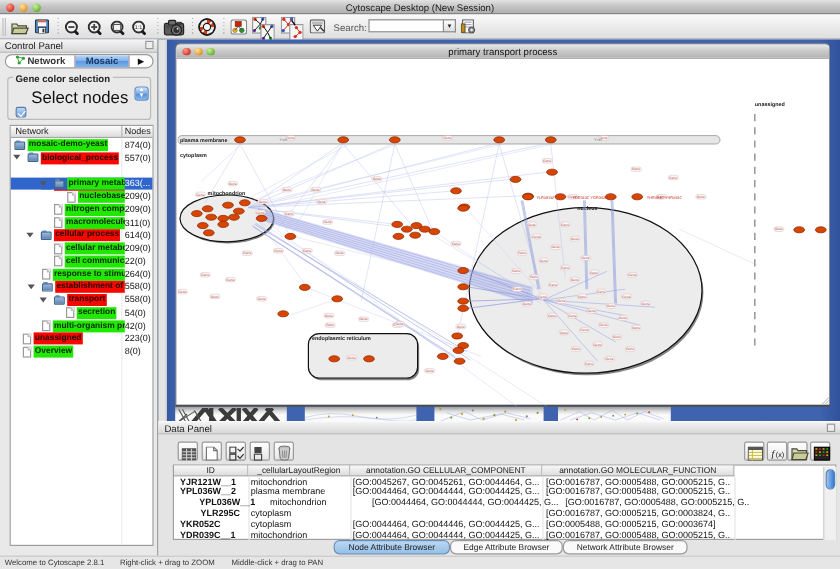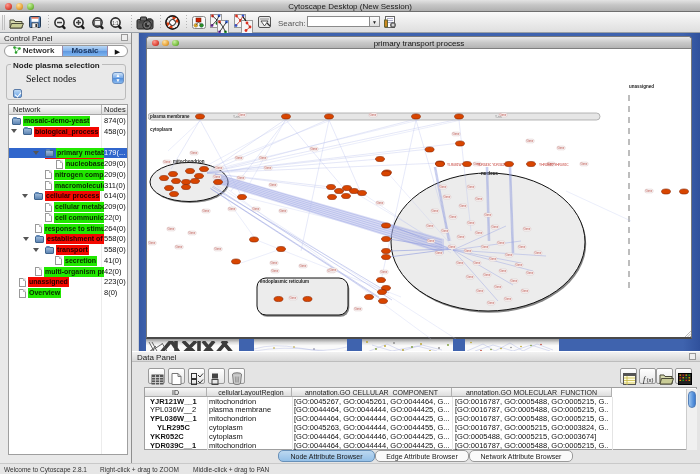--- a/index.html
+++ b/index.html
@@ -28,21 +28,21 @@
 #grpbox{left:6px;top:31px;width:120px;height:36px;border:1px solid #bbb;border-radius:3px;}
 #grpbox-lbl{left:11px;top:28px;font-size:8px;font-weight:bold;color:#222;background:#e9e9e9;padding:0 2px;}
 #combo{left:12px;top:39px;width:112px;height:12px;border:1px solid #8f8f8f;border-radius:6px;
  background:linear-gradient(#fff,#e2e2e2);font-size:8px;color:#111;line-height:11px;padding-left:8px;}
 #combo-btn{left:112px;top:39px;width:12px;height:12px;border-radius:3px;border:1px solid #6a8fc0;
  background:linear-gradient(#cfe3f8,#74a8e8 50%,#4f8bd8 50%,#86b8f0);font-size:5px;color:#fff;text-align:center;line-height:5px;}
 #chk{left:13px;top:56px;width:9px;height:9px;border:1px solid #5a7ba8;border-radius:2px;
  background:linear-gradient(#bcd8f5,#6aa3e4);}
 #chk:after{content:"";position:absolute;left:2px;top:1px;width:3px;height:5px;border:solid #fff;
  border-width:0 1.5px 1.5px 0;transform:rotate(40deg);}
-#chk-lbl{left:26px;top:40px;font-size:10px;color:#111;font-family:Liberation Serif, serif;}
+#chk-lbl{left:26px;top:40px;font-size:14px;color:#111;}
 #treebox{left:8px;top:71px;width:120px;height:351px;background:#fff;border:1px solid #9f9f9f;}
 #tree-hdr{left:0;top:0;width:118px;height:10px;background:linear-gradient(#fdfdfd,#dcdcdc);
  border-bottom:1px solid #a5a5a5;font-size:7.5px;color:#222;}
 .trow{left:0;width:118px;height:10.3px;font-size:7px;font-weight:bold;white-space:nowrap;}
 .trow .hl{padding:0 1px;display:inline-block;line-height:10.3px;height:10.3px;overflow:hidden;white-space:pre;}
 .g{background:#21e800;color:#0a2a00;}
 .r{background:#f40800;color:#2a0000;}
 .cnt{position:absolute;left:95px;top:0;font-size:7.5px;font-weight:normal;color:#111;line-height:10.3px;}
 .tri{position:absolute;top:2.5px;width:0;height:0;border-left:3px solid transparent;border-right:3px solid transparent;border-top:4px solid #555;}
 .fold{position:absolute;top:1.5px;width:9px;height:7px;background:linear-gradient(#9db9d8,#5d85b4);border:1px solid #40658e;border-radius:1px;}
@@ -198,53 +198,53 @@
    <div id="tab-net"><svg width="8" height="8" viewBox="0 0 8 8" style="vertical-align:-1px">
           <circle cx="1.5" cy="1.5" r="1.3" fill="#2aa02a"></circle>
           <circle cx="6.5" cy="2.5" r="1.3" fill="#2aa02a"></circle>
           <circle cx="3" cy="6.5" r="1.3" fill="#2aa02a"></circle>
           <path d="M1.5 1.5 L6.5 2.5 L3 6.5 Z" fill="none" stroke="#2aa02a" stroke-width="0.7"></path>
         </svg> Network</div>
    <div id="tab-mos">Mosaic</div>
    <div id="tab-arr">▶</div>
  </div>
  <div class="abs" id="grpbox"></div>
- <div class="abs" id="grpbox-lbl">Node plasma selection</div>
+ <div class="abs" id="grpbox-lbl">Gene color selection</div>
  <div class="abs" id="combo-btn">▲<br>▼</div>
  <div class="abs" id="chk"></div>
  <div class="abs" id="chk-lbl">Select nodes</div>
  <div class="abs" id="treebox">
    <div class="abs" style="left:92px;top:10px;width:1px;height:339px;background:#ececec"></div>
    <div class="abs" id="tree-hdr">
         <span class="abs" style="left:4px">Network</span>
         <span class="abs" style="left:95px">Nodes</span>
         <span class="abs" style="left:92px;top:0;width:1px;height:10px;background:#b5b5b5"></span>
       </div>
    <div class="abs trow" style="top:11.0px;">
         <span class="fold" style="left:3px"></span>
         <span class="hl g" style="position:absolute;left:14px;max-width:81px">mosaic-demo-yeast</span>
         <span class="cnt" style="">874(0)</span>
       </div>
       <div class="abs trow" style="top:21.8px;">
         <span class="tri" style="left:2px"></span>
         <span class="fold" style="left:14px"></span>
         <span class="hl r" style="position:absolute;left:25px;max-width:70px">biological_process</span>
-        <span class="cnt" style="">458(0)</span>
+        <span class="cnt" style="">557(0)</span>
       </div>
       <div class="abs trow" style="top:44px;padding-left:40px;">
         <span class="tri" style="left:13px"></span>
         <span class="fold" style="left:25px"></span>
         <span class="hl r" style="position:absolute;left:36px;max-width:59px">metabolic process   </span>
         <span class="cnt" style="">280(0)</span>
       </div>
       <div class="abs trow" style="top:43.2px;background:#3066cc;">
         <span class="tri" style="left:24px"></span>
         <span class="fold" style="left:36px"></span>
         <span class="hl g" style="position:absolute;left:47px;max-width:48px">primary metabo</span>
-        <span class="cnt" style="color:#fff;">179(...</span>
+        <span class="cnt" style="color:#fff;">363(...</span>
       </div>
       <div class="abs trow" style="top:54.0px;">
         <span class="doc" style="left:47px"></span>
         <span class="hl g" style="position:absolute;left:56px;max-width:39px">nucleobase-co</span>
         <span class="cnt" style="">209(0)</span>
       </div>
       <div class="abs trow" style="top:64.8px;">
         <span class="doc" style="left:36px"></span>
         <span class="hl g" style="position:absolute;left:45px;max-width:50px">nitrogen compo</span>
         <span class="cnt" style="">209(0)</span>
@@ -283,21 +283,21 @@
       </div>
       <div class="abs trow" style="top:140.0px;">
         <span class="tri" style="left:24px"></span>
         <span class="fold" style="left:36px"></span>
         <span class="hl r" style="position:absolute;left:47px;max-width:48px">transport</span>
         <span class="cnt" style="">558(0)</span>
       </div>
       <div class="abs trow" style="top:150.8px;">
         <span class="doc" style="left:46px"></span>
         <span class="hl g" style="position:absolute;left:55px;max-width:40px">secretion</span>
-        <span class="cnt" style="">41(0)</span>
+        <span class="cnt" style="">54(0)</span>
       </div>
       <div class="abs trow" style="top:161.5px;text-decoration:underline;">
         <span class="doc" style="left:26px"></span>
         <span class="hl g" style="position:absolute;left:35px;max-width:60px">multi-organism pro</span>
         <span class="cnt" style="">42(0)</span>
       </div>
       <div class="abs trow" style="top:172.2px;">
         <span class="doc" style="left:10px"></span>
         <span class="hl r" style="position:absolute;left:19px;max-width:76px">unassigned</span>
         <span class="cnt" style="">223(0)</span>
@@ -734,35 +734,34 @@
       <div class="abs" style="left:147px;top:9px;width:1px;height:53px;background:#e4e4e4"></div>
       <div class="abs" style="left:307px;top:9px;width:1px;height:53px;background:#e4e4e4"></div>
       <div class="abs" style="left:467px;top:9px;width:1px;height:53px;background:#e4e4e4"></div>
       <div class="dtr" style="left:0;top:9.5px;width:556px">
         <span class="dtc" style="left:5px;width:55px;font-weight:bold">YJR121W__1</span>
         <span class="dtc" style="left:64px;width:80px">mitochondrion</span>
         <span class="dtc" style="left:149px;width:155px">[GO:0045267, GO:0045261, GO:0044464, G...</span>
         <span class="dtc" style="left:310px;width:154px">[GO:0016787, GO:0005488, GO:0005215, G...</span>
       </div>
       <div class="dtr" style="left:0;top:18.3px;width:556px">
-        <span class="dtc" style="left:5px;width:55px;font-weight:normal">YPL036W__2</span>
+        <span class="dtc" style="left:5px;width:55px;font-weight:bold">YPL036W__2</span>
         <span class="dtc" style="left:64px;width:80px">plasma membrane</span>
         <span class="dtc" style="left:149px;width:155px">[GO:0044464, GO:0044444, GO:0044425, G...</span>
         <span class="dtc" style="left:310px;width:154px">[GO:0016787, GO:0005488, GO:0005215, G...</span>
       </div>
-      <div class="dtr" style="left:0;top:27.1px;width:524px">
+      <div class="dtr" style="left:16px;top:27.1px;width:524px">
         <span class="dtc" style="left:5px;width:55px;font-weight:bold">YPL036W__1</span>
         <span class="dtc" style="left:64px;width:80px">mitochondrion</span>
         <span class="dtc" style="left:149px;width:155px">[GO:0044464, GO:0044444, GO:0044425, G...</span>
         <span class="dtc" style="left:310px;width:154px">[GO:0016787, GO:0005488, GO:0005215, G...</span>
       </div>
       <div class="dtr" style="left:0;top:35.9px;width:556px">
-        <span class="dtc" style="left:12px;width:55px;font-weight:bold">YLR295C</span>
+        <span class="dtc" style="left:22px;width:55px;font-weight:bold">YLR295C</span>
         <span class="dtc" style="left:64px;width:80px">cytoplasm</span>
-        <span class="dtc" style="left:149px;width:155px">[GO:0045263, GO:0044444, GO:0044455, G...</span>
         <span class="dtc" style="left:310px;width:154px">[GO:0016787, GO:0005215, GO:0003824, G...</span>
       </div>
       <div class="dtr" style="left:0;top:44.7px;width:556px">
         <span class="dtc" style="left:5px;width:55px;font-weight:bold">YKR052C</span>
         <span class="dtc" style="left:64px;width:80px">cytoplasm</span>
         <span class="dtc" style="left:149px;width:155px">[GO:0044464, GO:0044446, GO:0044425, G...</span>
         <span class="dtc" style="left:310px;width:154px">[GO:0005488, GO:0005215, GO:0003674]</span>
       </div>
       <div class="dtr" style="left:0;top:53.5px;width:556px">
         <span class="dtc" style="left:5px;width:55px;font-weight:bold">YDR039C__1</span>

